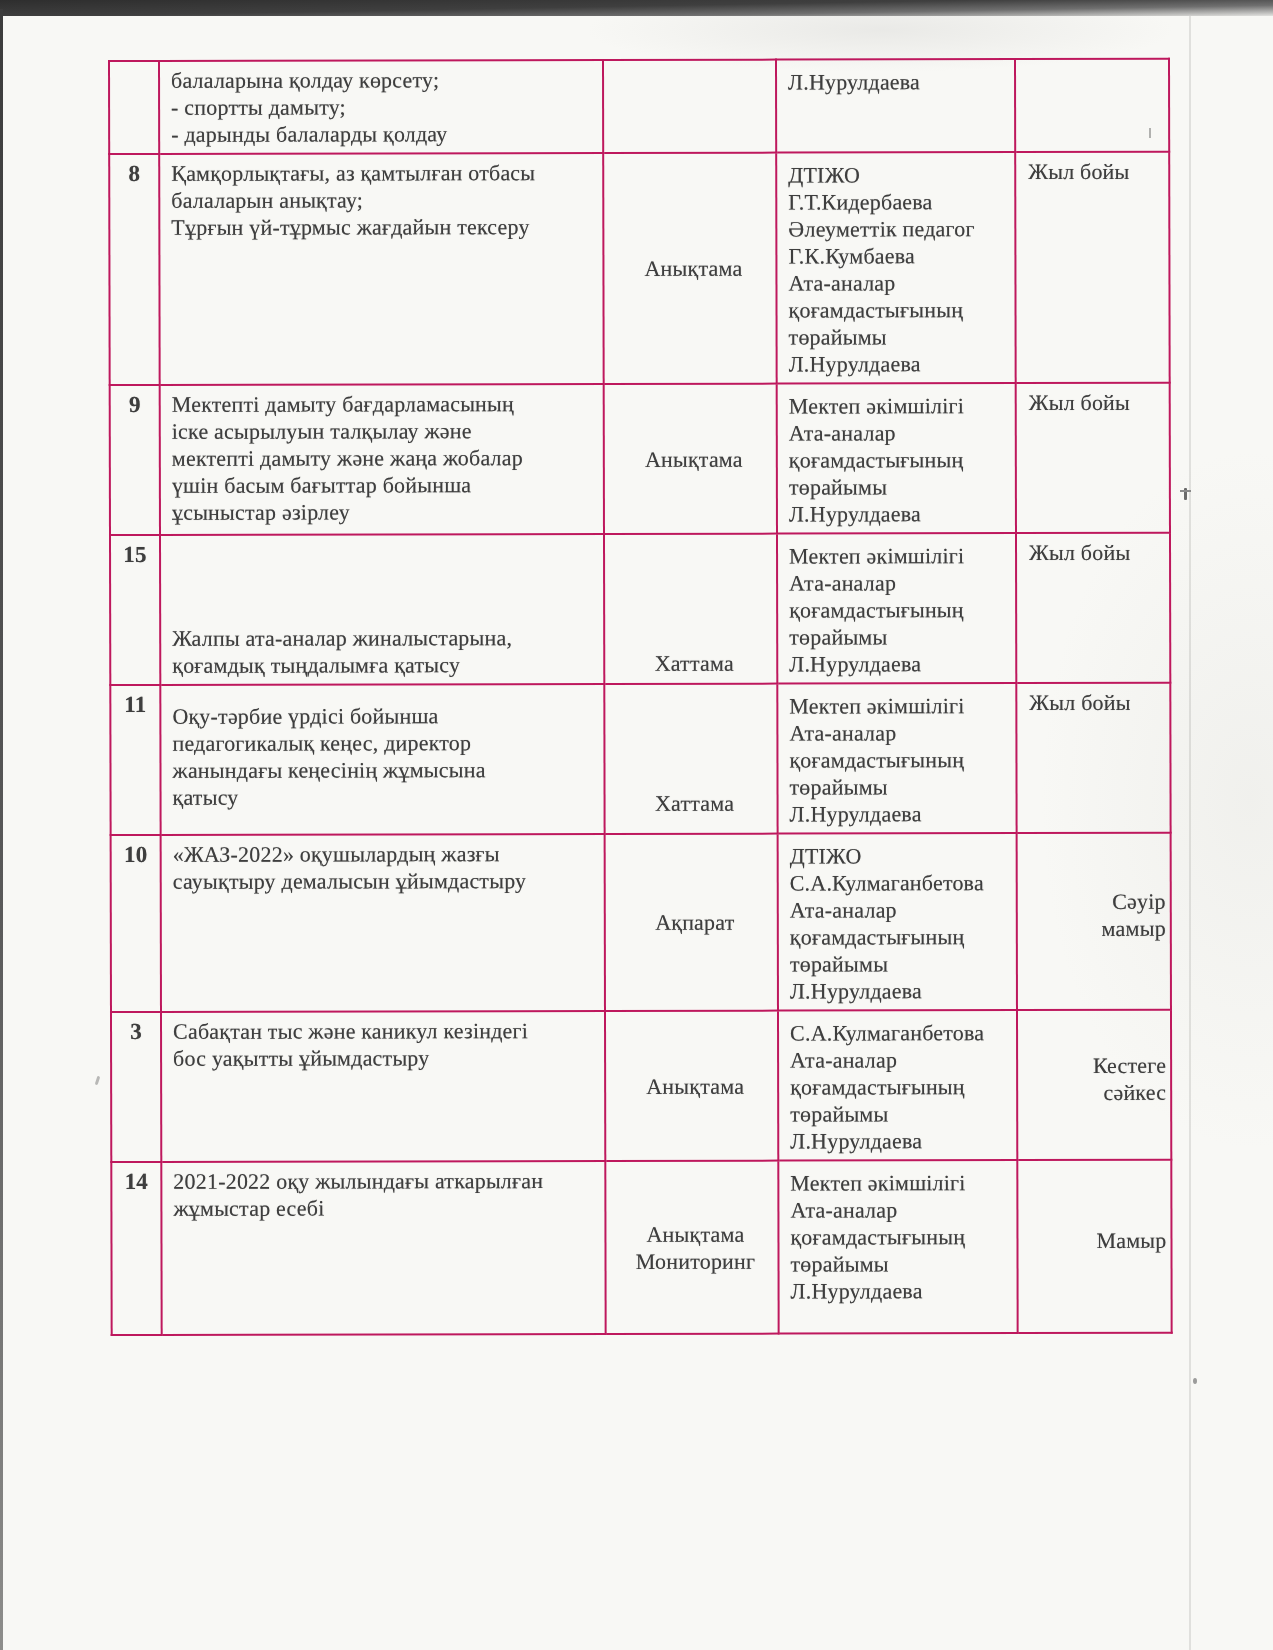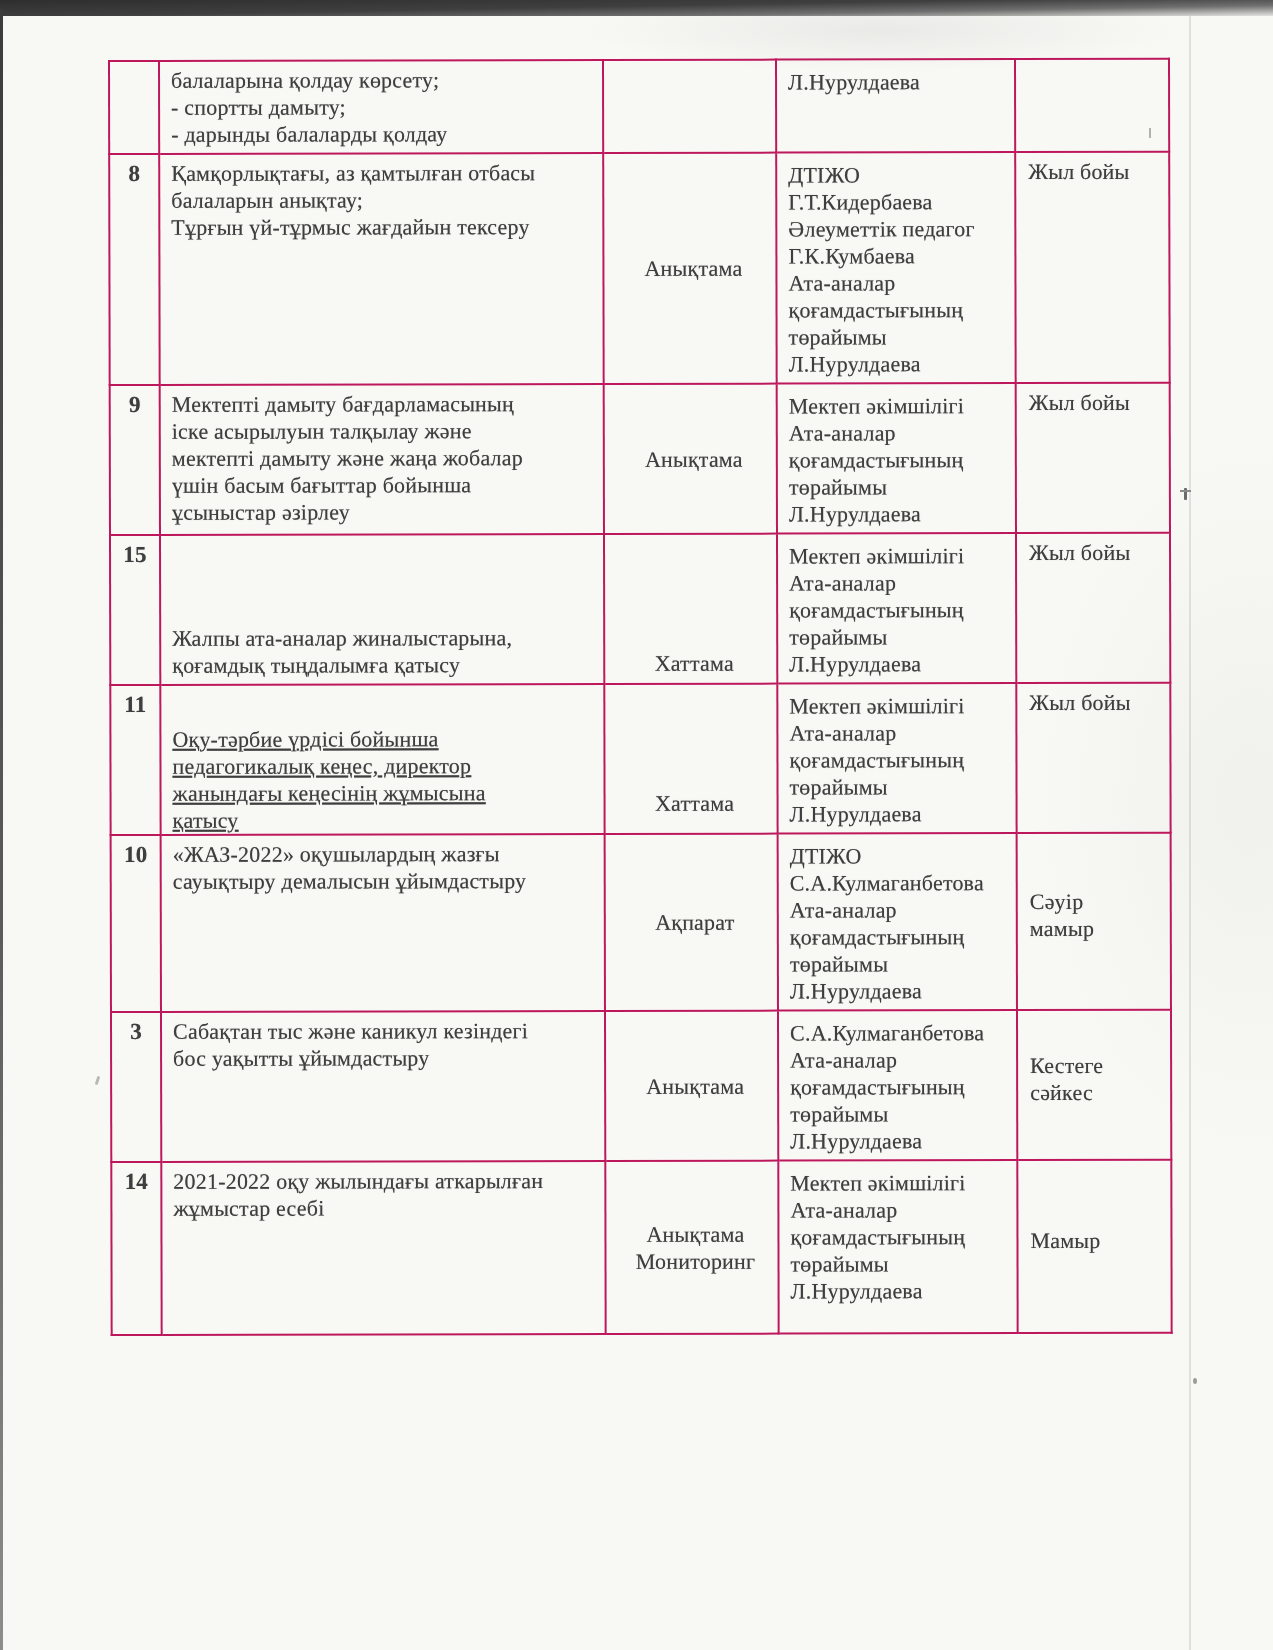--- a/index.html
+++ b/index.html
@@ -64,22 +64,22 @@
   tr.r10 { height: 142px; }
   tr.r11 { height: 143px; }
   tr.r12 { height: 170px; }
   tr.r13 { height: 143px; }
   tr.r14 { height: 173px; }
 
   tr.r8 td.doc, tr.r9 td.doc, tr.r12 td.doc, tr.r13 td.doc, tr.r14 td.doc { vertical-align: middle; }
   tr.r10 td.task, tr.r10 td.doc, tr.r11 td.task, tr.r11 td.doc { vertical-align: bottom; }
   tr.r10 td.doc { padding-bottom: 6px; }
   tr.r11 td.doc { padding-bottom: 16px; }
-  tr.r11 td.task { padding-bottom: 0; text-decoration: underline; }
-  tr.r12 td.time, tr.r13 td.time, tr.r14 td.time { vertical-align: middle; }
+  tr.r11 td.task { padding-bottom: 23px; }
+  tr.r12 td.time, tr.r13 td.time, tr.r14 td.time { vertical-align: middle; text-align: right; }
 </style>
 </head>
 <body>
 
 <div class="scan-top"></div>
 <div class="scan-left"></div>
 <div class="scan-fold"></div>
 <div class="speck speck-cross"></div>
 <div class="speck speck-dot"></div>
 <div class="speck speck-comma"></div>

